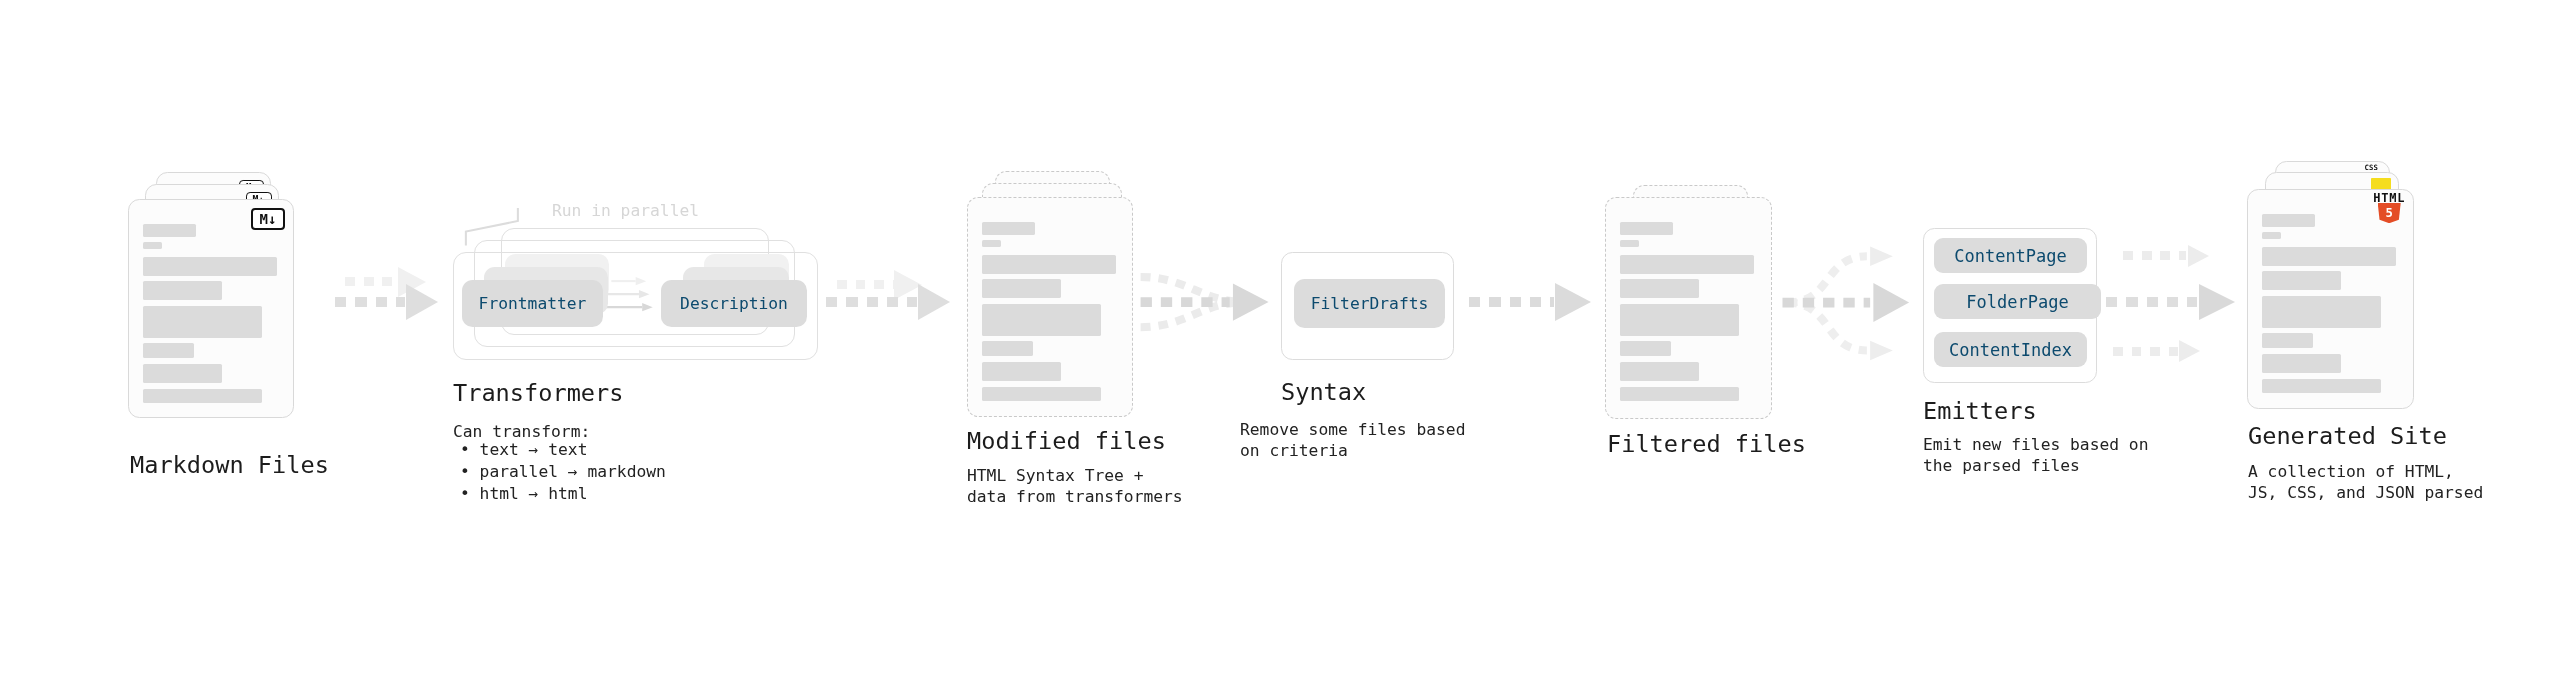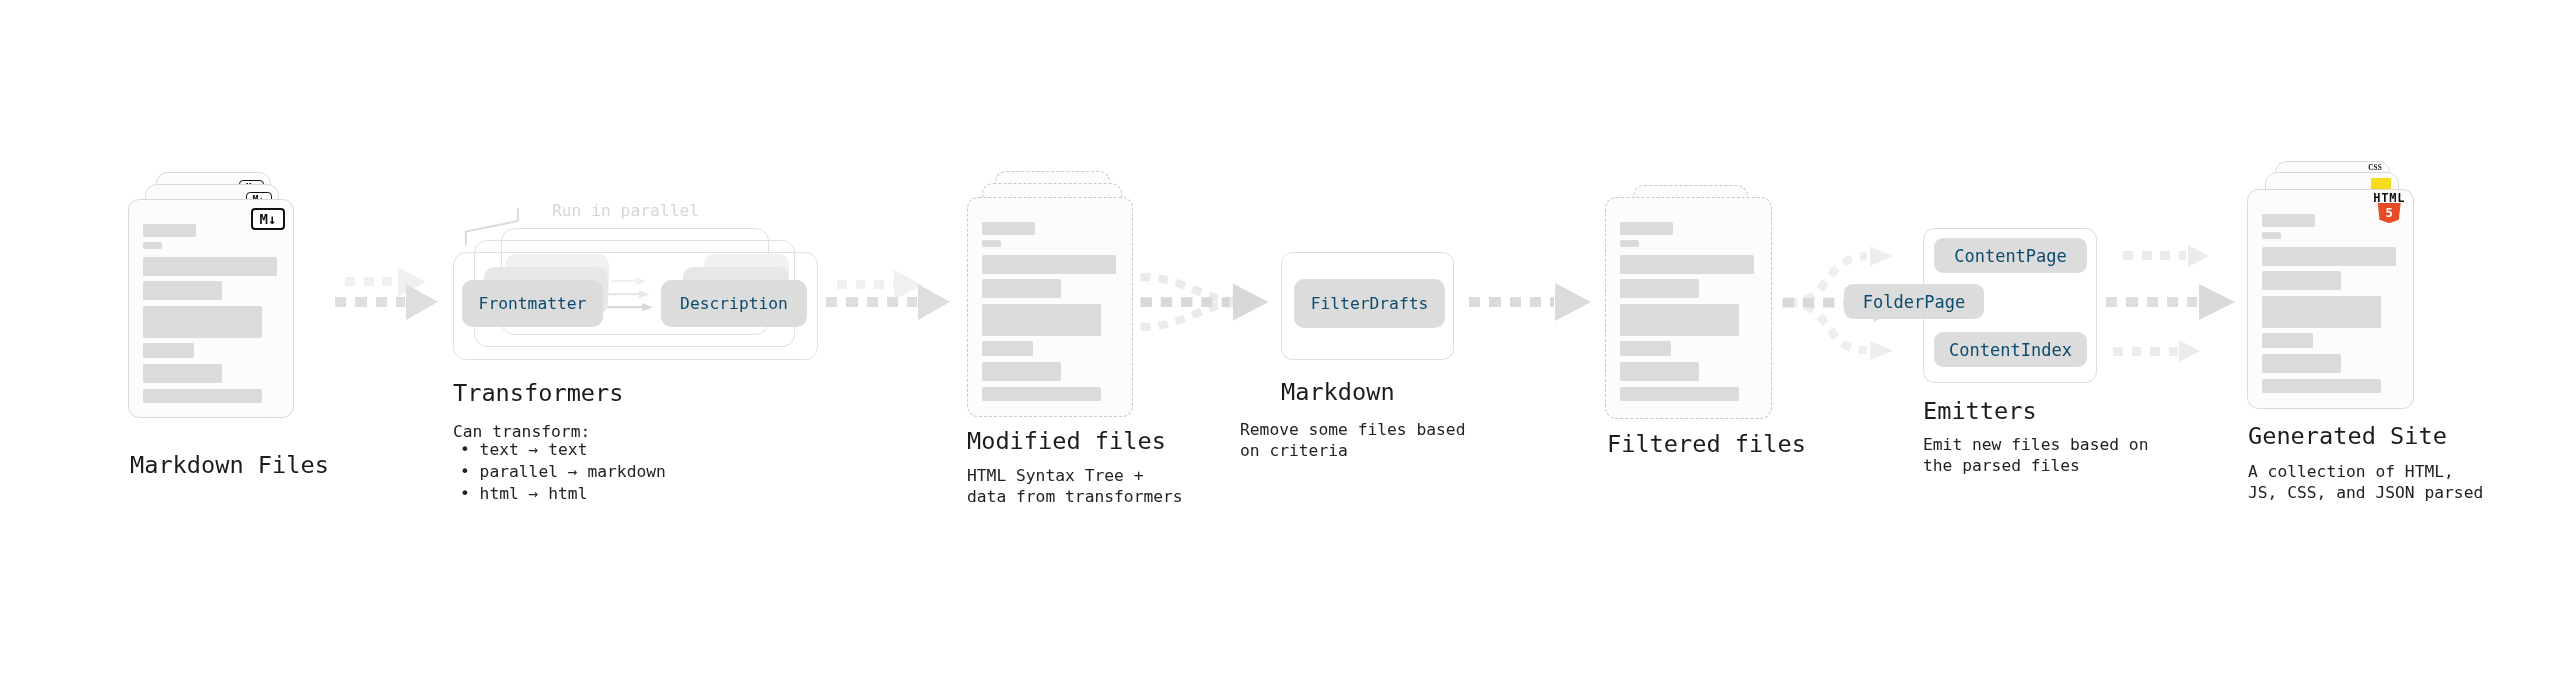--- a/index.html
+++ b/index.html
@@ -48,21 +48,21 @@
   .title{position:absolute;font-size:23.6px;font-weight:500;color:#1c1c1c;white-space:nowrap;}
   .desc{position:absolute;font-size:16.3px;line-height:21px;color:#222222;white-space:nowrap;}
   .note{position:absolute;font-size:16.3px;color:#d6d6d6;white-space:nowrap;}
   .decor-svg{position:absolute;z-index:3;}
   
   .html5-badge{position:absolute;right:9.8px;top:4.1px;width:28px;display:flex;flex-direction:column;align-items:center;z-index:2;}
   .html5-word{font-size:12px;font-weight:bold;letter-spacing:0.8px;color:#111;line-height:8.1px;}
   .html5-shield{margin-top:0.8px;width:23px;height:20.3px;background:#e44d26;
     clip-path:polygon(0 0,100% 0,92% 82%,50% 100%,8% 82%);
     display:flex;align-items:center;justify-content:center;color:#ffffff;font-size:12.2px;font-weight:bold;}
-  .css-badge{position:absolute;right:7.3px;top:2.4px;width:21px;display:flex;flex-direction:column;align-items:flex-end;font-family:Liberation Serif, serif;}
+  .css-badge{position:absolute;right:7.3px;top:2.4px;width:21px;display:flex;flex-direction:column;align-items:center;}
   .css-word{font-size:7.3px;font-weight:bold;color:#111;line-height:7.3px;}
   .css-bar{width:21px;height:3.3px;background:#2f6fed;border-radius:0.8px;margin-top:0.8px;}
   .js-badge{position:absolute;right:7.3px;top:4.9px;width:19.5px;height:12.2px;background:#f5dd1e;border-radius:0.8px;}
 </style>
 </head>
 <body>
 
 <div class="canvas">
 
   <div>
@@ -157,21 +157,21 @@
   <svg class="decor-svg" style="left:1134px;top:264px;" width="146" height="81" viewBox="0 0 180 100">
     <path d="M8,16 C60,16 78,41 122,46" stroke="#ebebeb" stroke-width="10" fill="none" stroke-dasharray="12 10"></path>
     <path d="M8,78 C60,78 78,53 122,48" stroke="#ebebeb" stroke-width="10" fill="none" stroke-dasharray="12 10"></path>
     <path d="M8,47 H118" stroke="#d8d8d8" stroke-width="12" fill="none" stroke-dasharray="14 11"></path>
     <polygon points="122,24 166,47 122,70" fill="#d8d8d8"></polygon>
   </svg>
 
   <div>
     <div class="frame filled" style="left:1281px;top:252px;width:173px;height:108px;"></div>
     <div class="chip" style="left:1294px;top:279px;width:151px;height:49px;">FilterDrafts</div>
-    <div class="title" style="left:1281px;top:378px;">Markdown</div>
+    <div class="title" style="left:1281px;top:378px;">Syntax</div>
     <div class="desc" style="left:1240px;top:419px;">
       <div>Remove some files based</div>
       <div>on criteria</div>
     </div>
   </div>
 
   <div>
     <div class="shaft main" style="left:1469px;top:297px;width:85px;background:repeating-linear-gradient(90deg,#dbdbdb 0 11.4px,transparent 11.4px 20.3px);"></div>
     <div class="ahead" style="left:1555px;top:283px;border-width:19.5px 0 19.5px 36px;border-left-color:#dbdbdb;"></div>
   </div>
@@ -196,21 +196,21 @@
     <polygon points="116,8 144,20 116,32" fill="#ededed"></polygon>
     <path d="M14,77 C70,77 58,136 112,136" stroke="#eeeeee" stroke-width="10" fill="none" stroke-dasharray="12 10"></path>
     <polygon points="116,124 144,136 116,148" fill="#ededed"></polygon>
     <path d="M8,77 H116" stroke="#d8d8d8" stroke-width="12" fill="none" stroke-dasharray="14 11"></path>
     <polygon points="120,53 164,77 120,101" fill="#d8d8d8"></polygon>
   </svg>
 
   <div>
     <div class="frame filled" style="left:1923px;top:228px;width:174px;height:155px;"></div>
     <div class="chip emit" style="left:1934px;top:238px;width:153px;height:35px;">ContentPage</div>
-    <div class="chip emit" style="left:1844px;top:284px;width:140px;height:35px;">FolderPage</div>
+    <div class="chip emit" style="left:1934px;top:284px;width:167px;height:35px;">FolderPage</div>
     <div class="chip emit" style="left:1934px;top:332px;width:153px;height:35px;">ContentIndex</div>
     <div class="title" style="left:1923px;top:397px;">Emitters</div>
     <div class="desc" style="left:1923px;top:434px;">
       <div>Emit new files based on</div>
       <div>the parsed files</div>
     </div>
   </div>
 
   <div>
     <div class="shaft lite" style="left:2123px;top:251px;width:63px;"></div>

